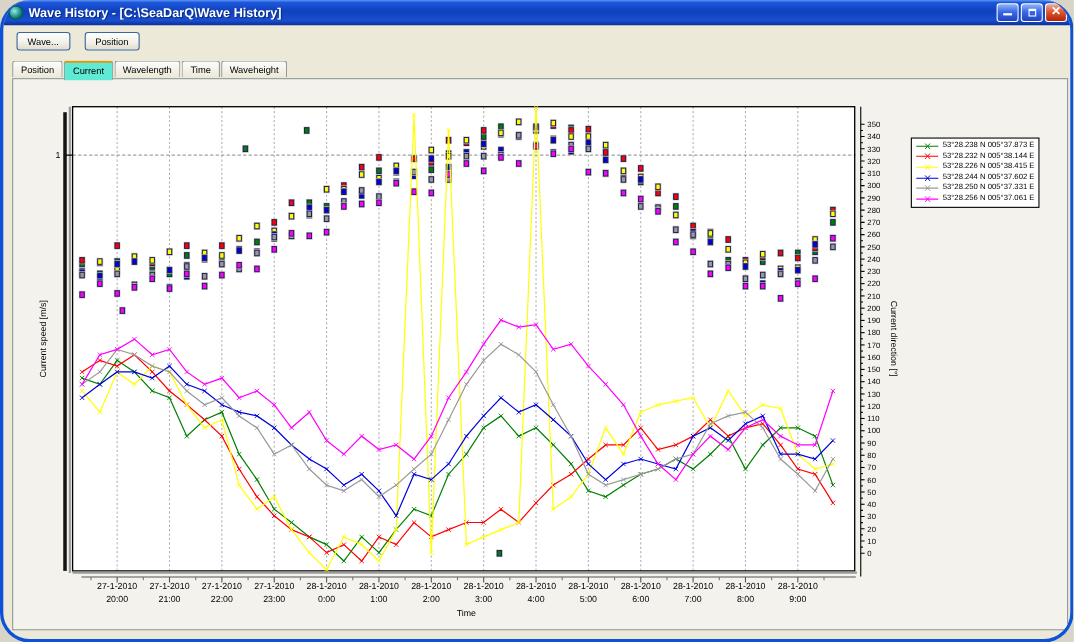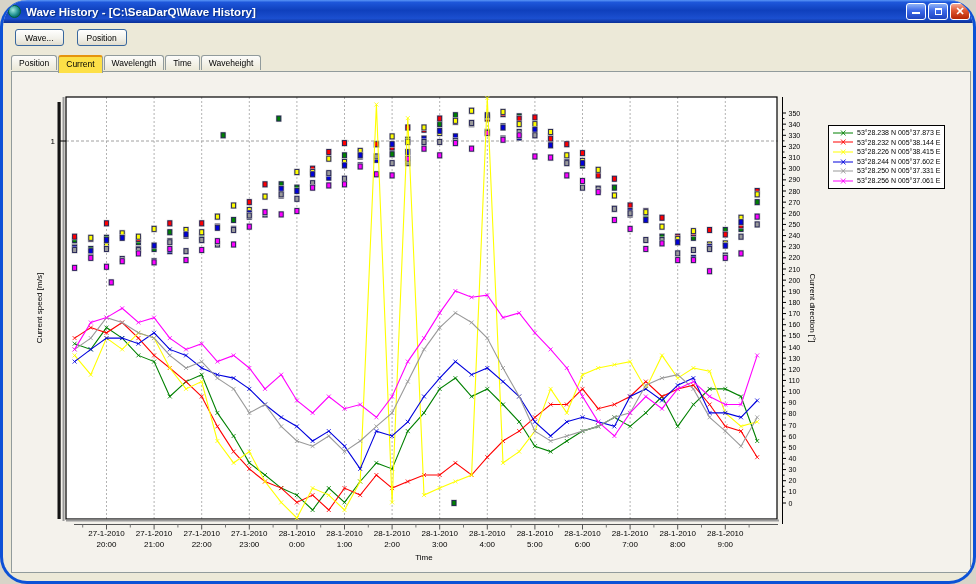--- a/index.html
+++ b/index.html
@@ -34,21 +34,21 @@
     background:linear-gradient(180deg,#ffffff,#f2f1ea 55%,#e0dccd);
     display:inline-flex;align-items:center;justify-content:center;cursor:default;
   }
   .tabs{display:flex;align-items:flex-start;margin:9px 0 0 8px;position:relative;z-index:2;height:18px;}
   .tab{
     font-size:8.5px;padding:2px 7px 3px 7px;margin-right:1px;height:15px;
     border:1px solid #919b9c;border-bottom:none;border-radius:3px 3px 0 0;
     background:linear-gradient(180deg,#fcfcfb,#ece9d8);white-space:nowrap;cursor:default;
   }
   .tab.selected{
-    background:#fde047;height:18px;border-top:2px solid #e5940e;position:relative;z-index:3;
+    background:#5eead4;height:18px;border-top:2px solid #e5940e;position:relative;z-index:3;
     margin-bottom:-1px;padding-bottom:4px;
   }
   .panel{
     position:absolute;left:8px;top:71px;width:960px;height:502px;
     background:#f4f2ec;border:1px solid #919b9c;z-index:1;
   }
   .chart-svg{position:absolute;left:0;top:0;}
   .legend{
     position:absolute;left:816px;top:53px;background:#fff;border:1px solid #000;
     padding:2px 4px 2px 3px;font-size:7px;line-height:9.6px;white-space:nowrap;

